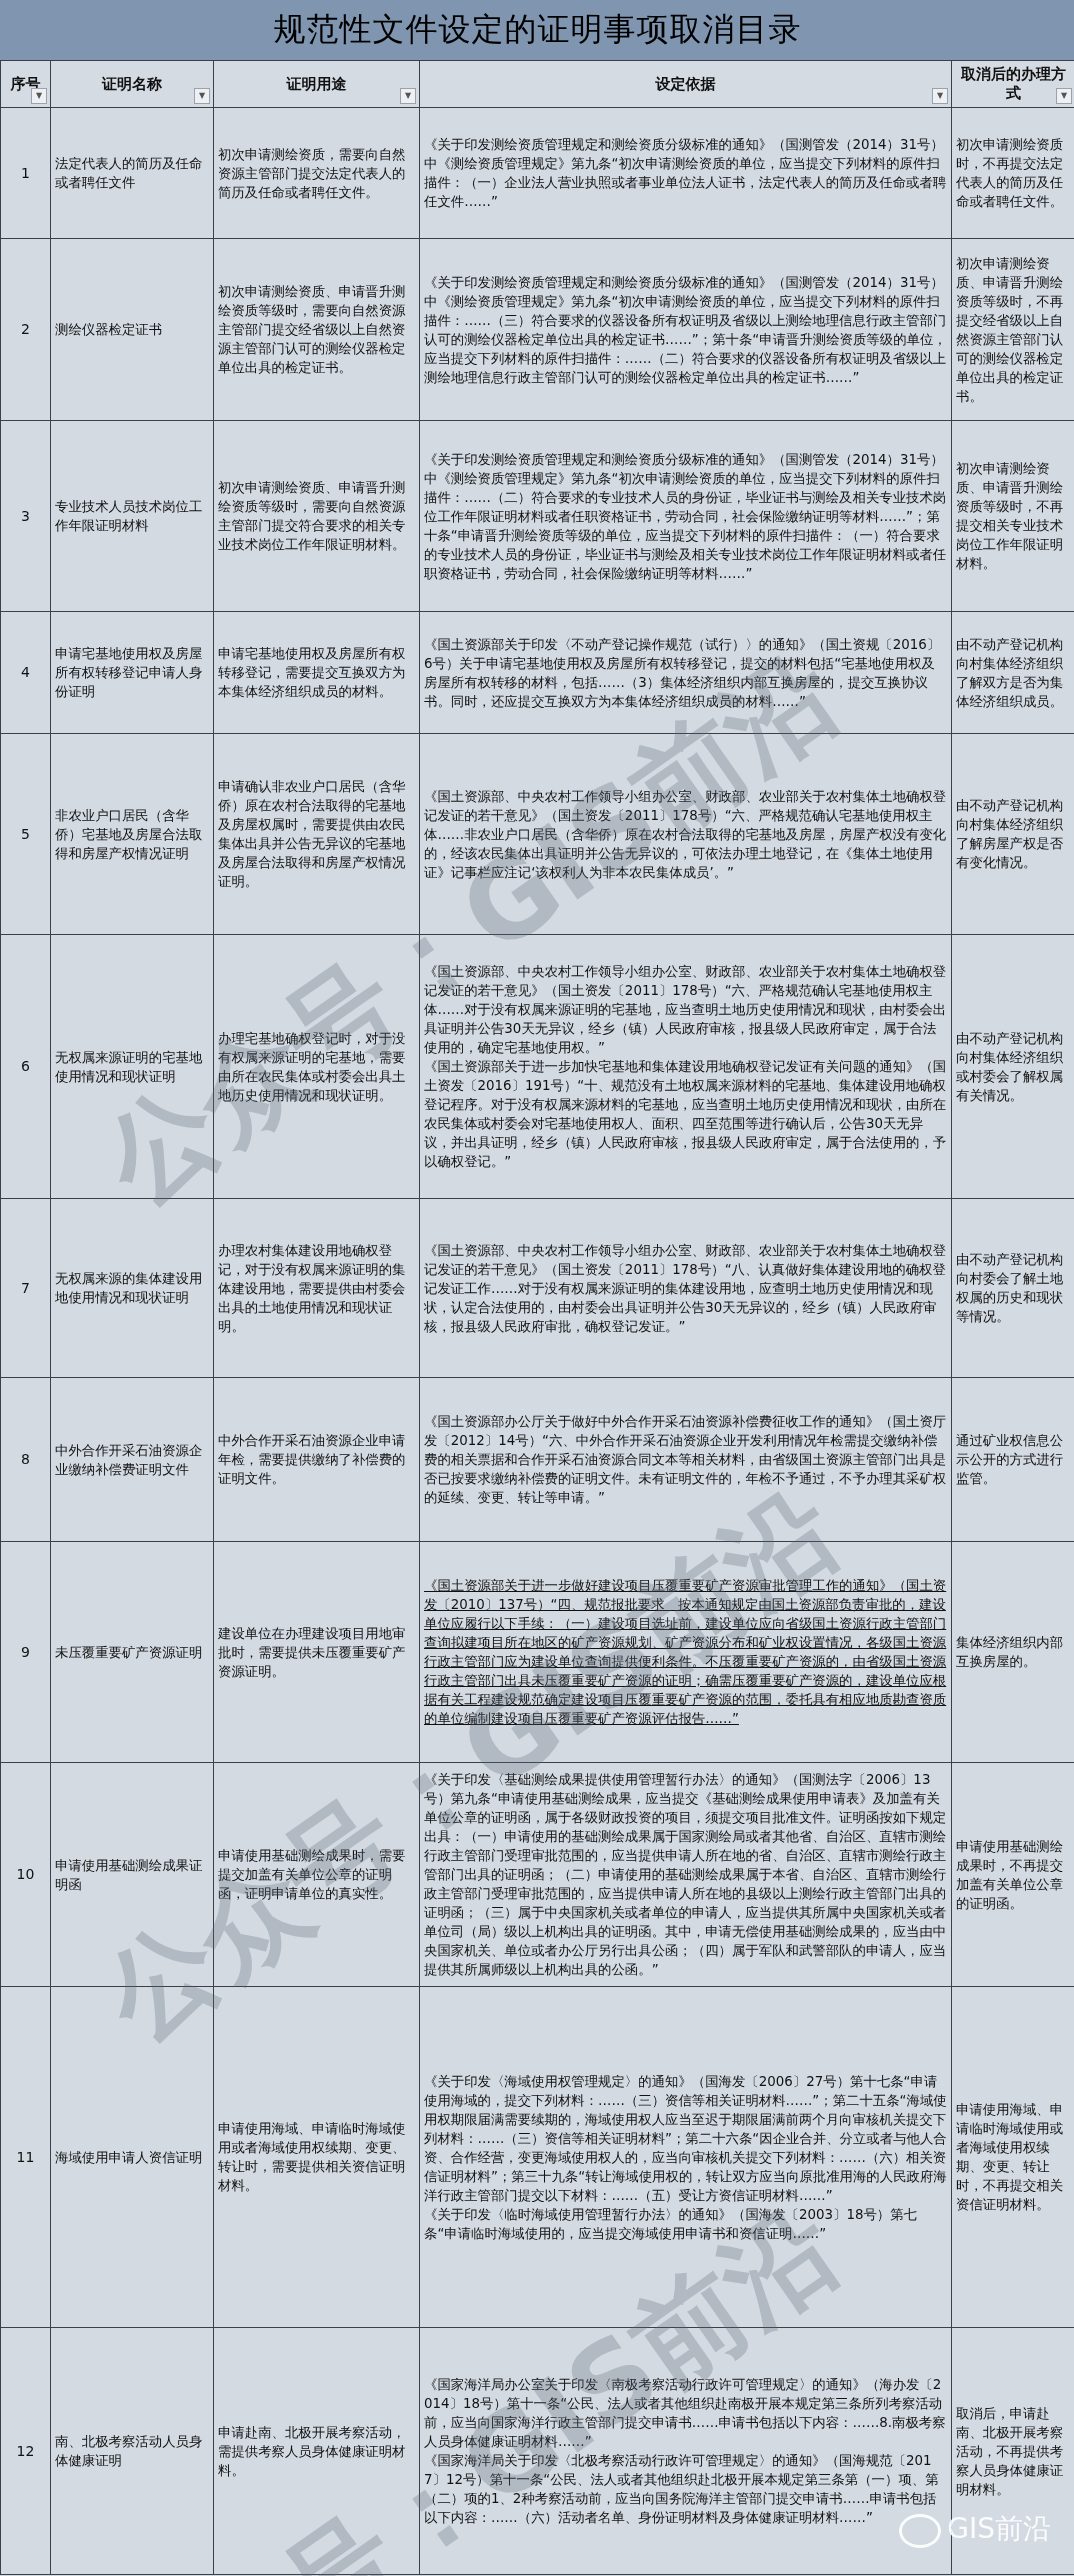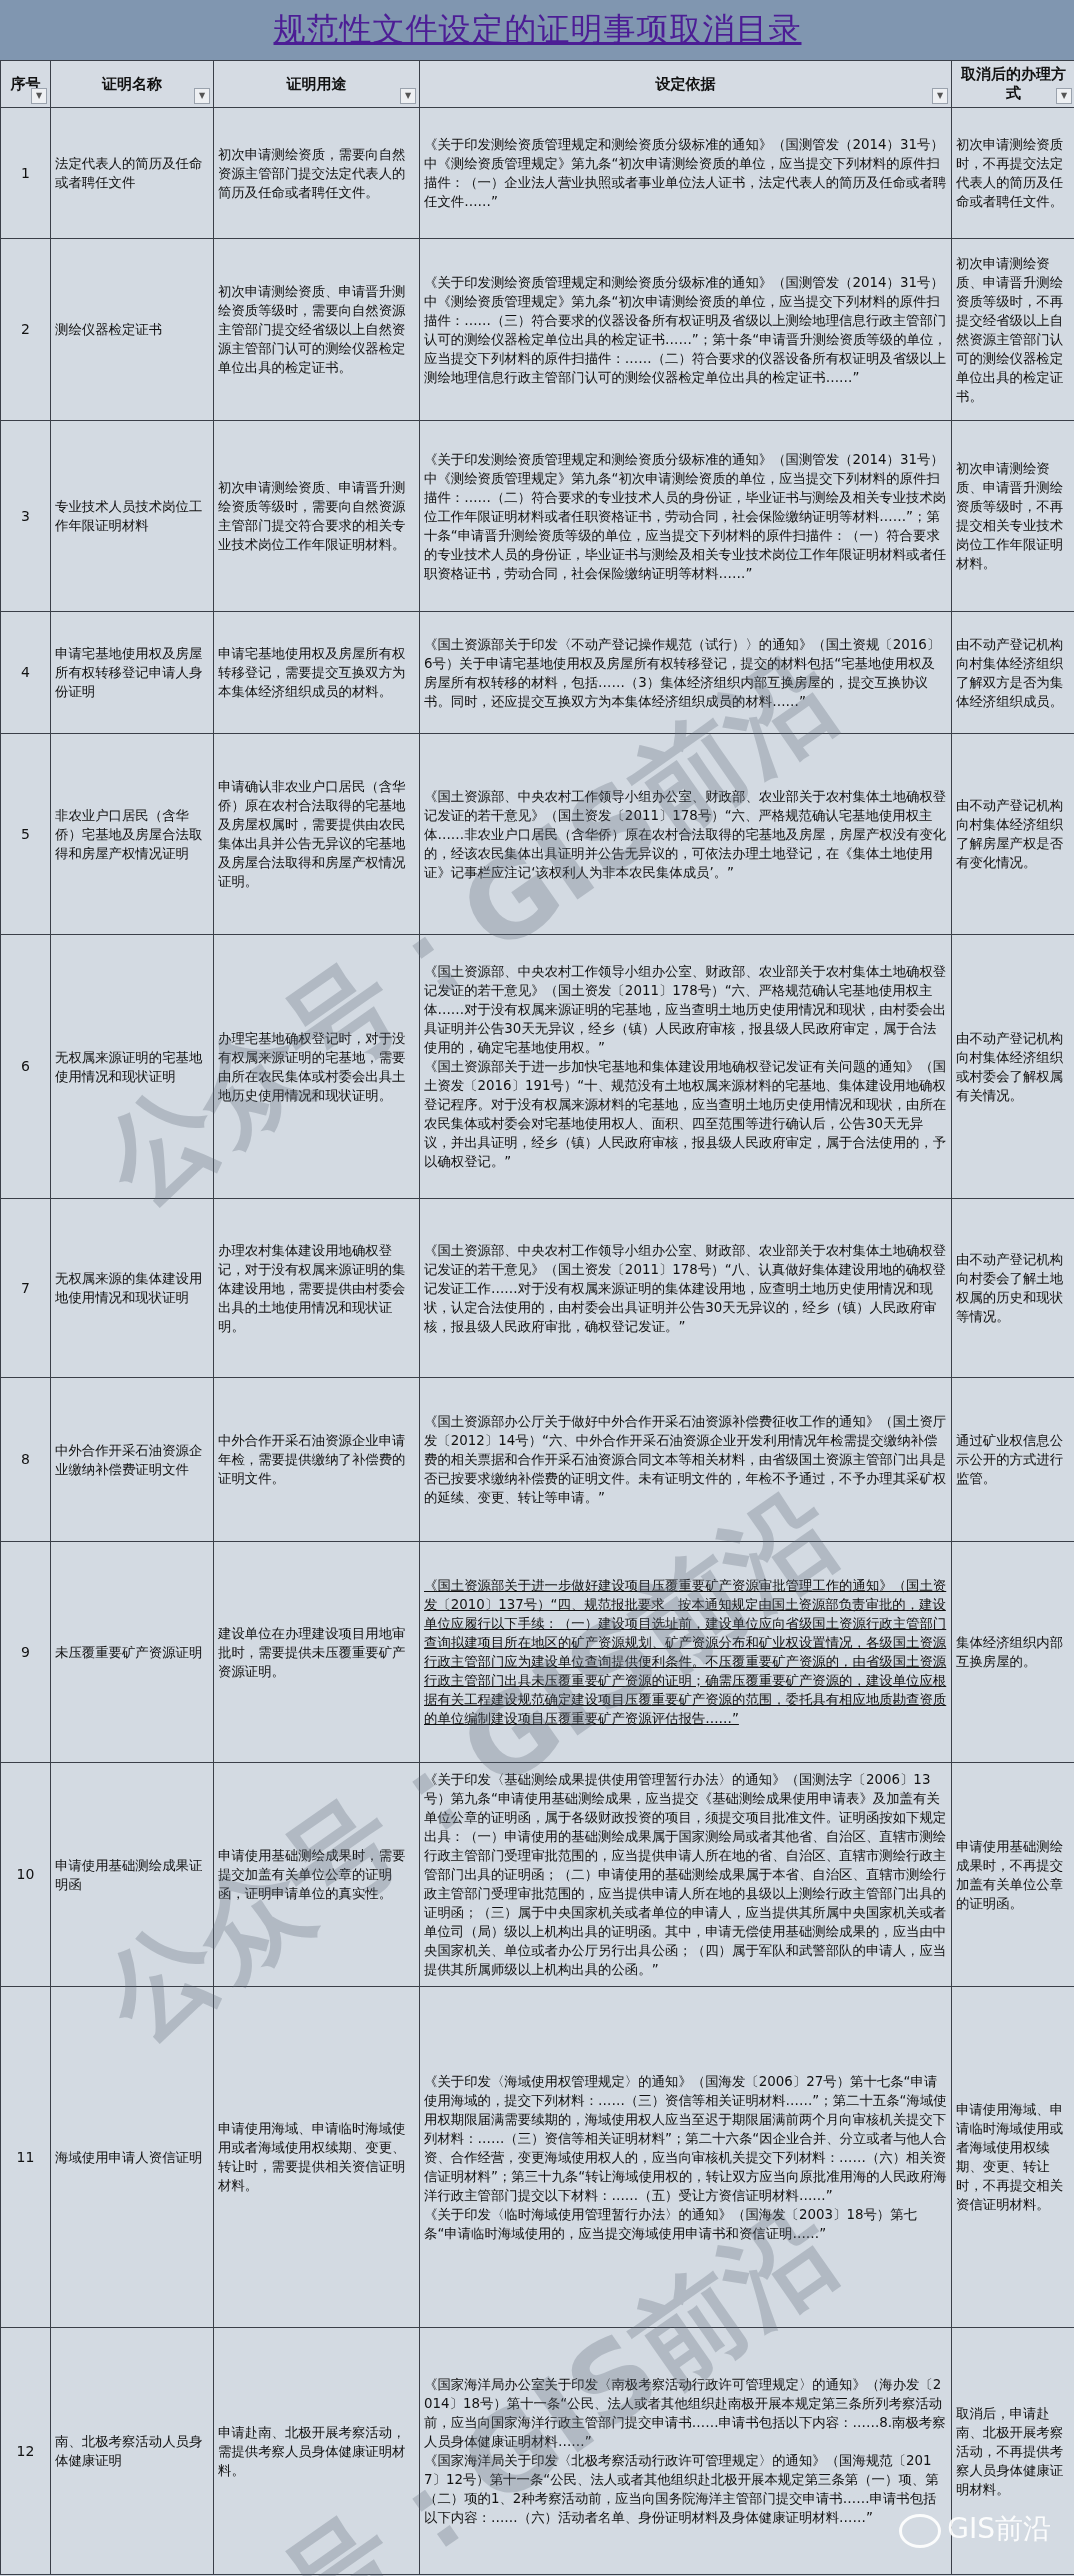--- a/index.html
+++ b/index.html
@@ -7,25 +7,24 @@
     width:1075px; height:2576px; overflow:hidden;
     background:#d3dae2;
     font-family:"DejaVu Sans", "Liberation Sans", sans-serif;
     color:#111;
     position:relative;
   }
   .title-bar {
     position:absolute; left:0; top:0; width:1075px; height:60px;
     background:#8096b0;
     display:flex; align-items:center; justify-content:center;
-    font-size:32px; color:#4c1d95; letter-spacing:1px;
+    font-size:32px; color:#000000; letter-spacing:1px;
     font-family:"DejaVu Sans", sans-serif;
     font-weight:normal;
     border-bottom:2px solid #4a5566;
-    text-decoration:underline;
   }
   table {
     position:absolute; left:0; top:60px;
     width:1075px; border-collapse:collapse; table-layout:fixed;
   }
   col.c0 { width:50px; }
   col.c1 { width:163px; }
   col.c2 { width:206px; }
   col.c3 { width:532px; }
   col.c4 { width:124px; }

